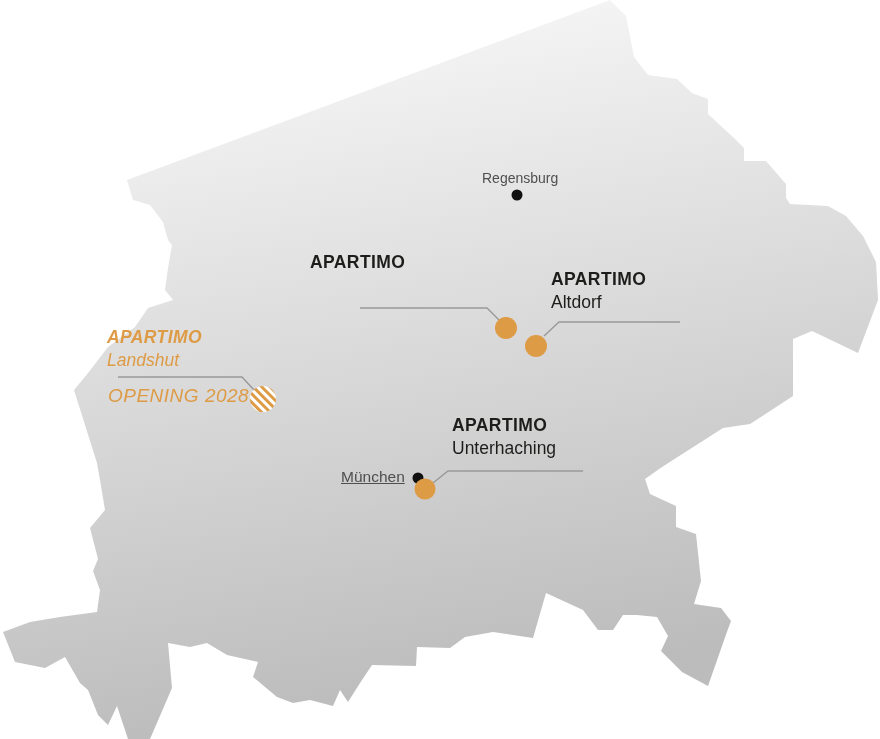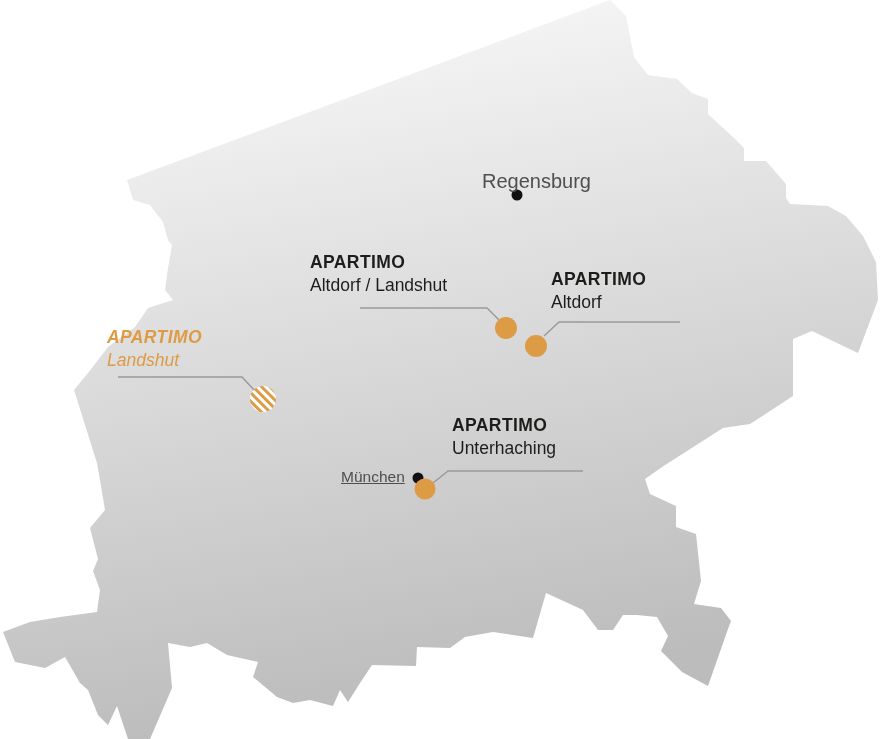--- a/index.html
+++ b/index.html
@@ -31,21 +31,21 @@
     position:absolute;
     color:#DE9B45;
     font-style:italic;
     font-size:19px;
     letter-spacing:.5px;
     white-space:nowrap;
   }
   .city-ref{
     position:absolute;
     color:#4f4f4f;
-    font-size:20px;
+    font-size:14px;
     white-space:nowrap;
   }
   .city-ref.small{font-size:15.5px;text-decoration:underline;}
 </style>
 </head>
 <body>
 
 <div class="stage">
 
   <svg width="880" height="739" viewBox="0 0 880 739">
@@ -83,35 +83,35 @@
     <circle cx="418" cy="478" r="5.5" fill="#111111"></circle>
 
     <circle cx="506" cy="328" r="11" fill="#DE9B45"></circle>
     <circle cx="536" cy="346" r="11" fill="#DE9B45"></circle>
     <circle cx="425" cy="489" r="10.5" fill="#DE9B45"></circle>
     <circle cx="263" cy="399" r="13" fill="url(#stripePattern)"></circle>
   </svg>
 
   <div class="loc-label" style="left:310px;top:251px;">
     <span class="brand">APARTIMO</span>
-    <span class="place">Altdorf / Landshut</span>
   </div>
 
   <div class="loc-label" style="left:551px;top:268px;">
     <span class="brand">APARTIMO</span>
     <span class="place">Altdorf</span>
   </div>
 
   <div class="loc-label" style="left:452px;top:414px;">
     <span class="brand">APARTIMO</span>
     <span class="place">Unterhaching</span>
   </div>
 
   <div class="loc-label accent" style="left:107px;top:326px;">
     <span class="brand">APARTIMO</span>
     <span class="place">Landshut</span>
   </div>
 
+  <div class="status-label" style="left:108px;top:385px;">OPENING 2028</div>
 
   <div class="city-ref" style="left:482px;top:170px;">Regensburg</div>
   <div class="city-ref small" style="left:341px;top:468px;">München</div>
 
 </div>
 
 </body></html>

